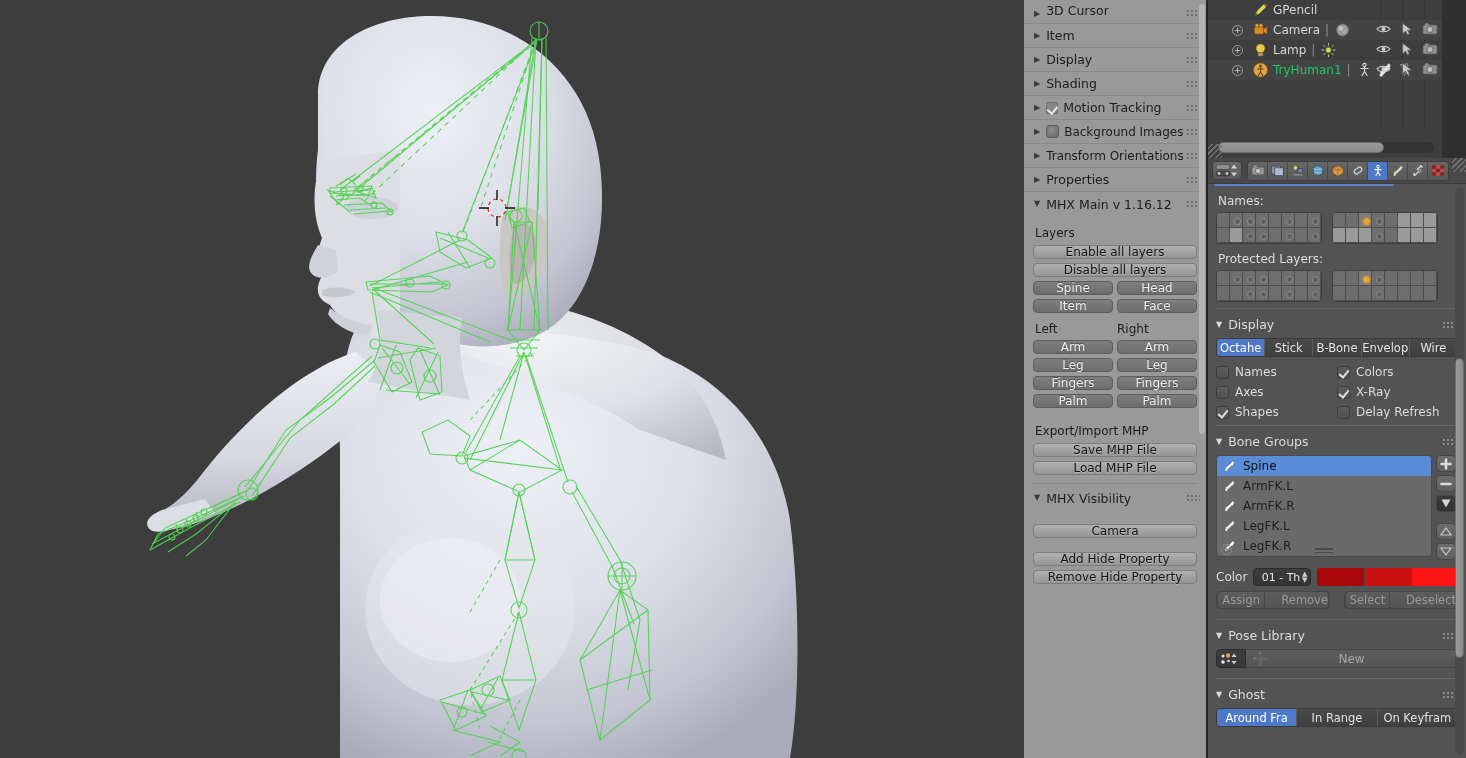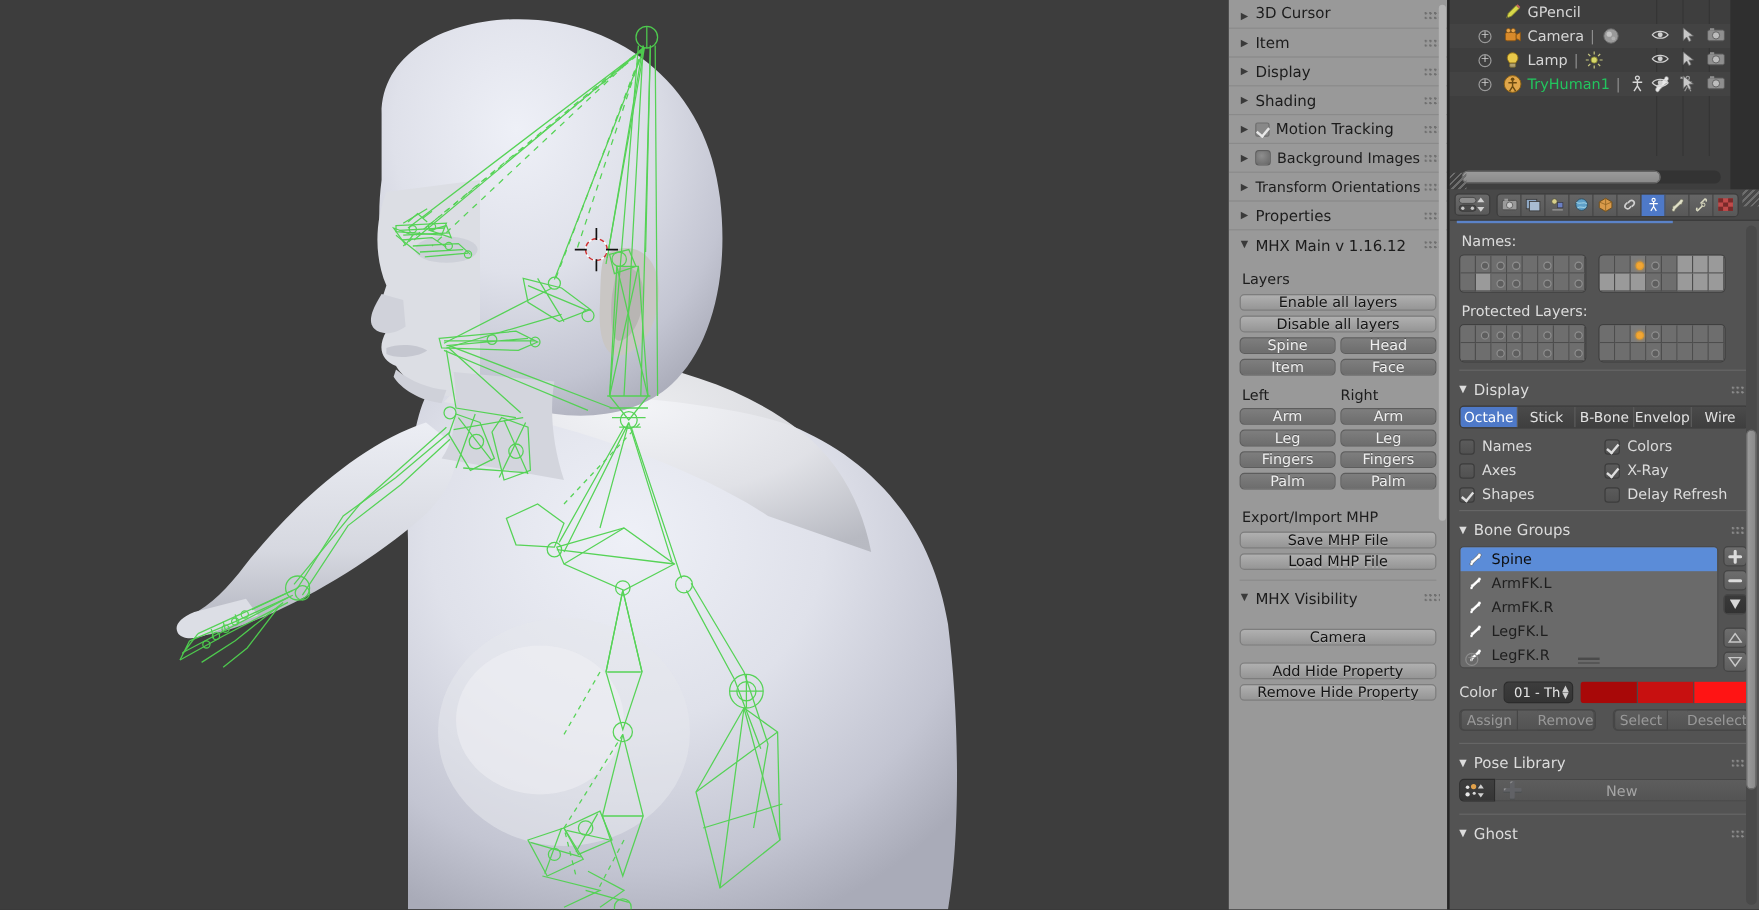--- a/index.html
+++ b/index.html
@@ -1072,20 +1072,25 @@
             <span>New</span>
           </div>
         </div>
 
         <div class="sec-rule" style="margin-top:10px"></div>
         <div class="sec-head">
           <span class="tri">▼</span>
           <span>Ghost</span>
           <span class="grip"></span>
         </div>
+        <div class="segmented">
+          <div class="on">Around Fra</div>
+          <div>In Range</div>
+          <div>On Keyfram</div>
+        </div>
       </div>
 
       <div id="props-scroll">
           <i></i>
         </div>
     </div>
   </div>
 </div>
 
 </body></html>

